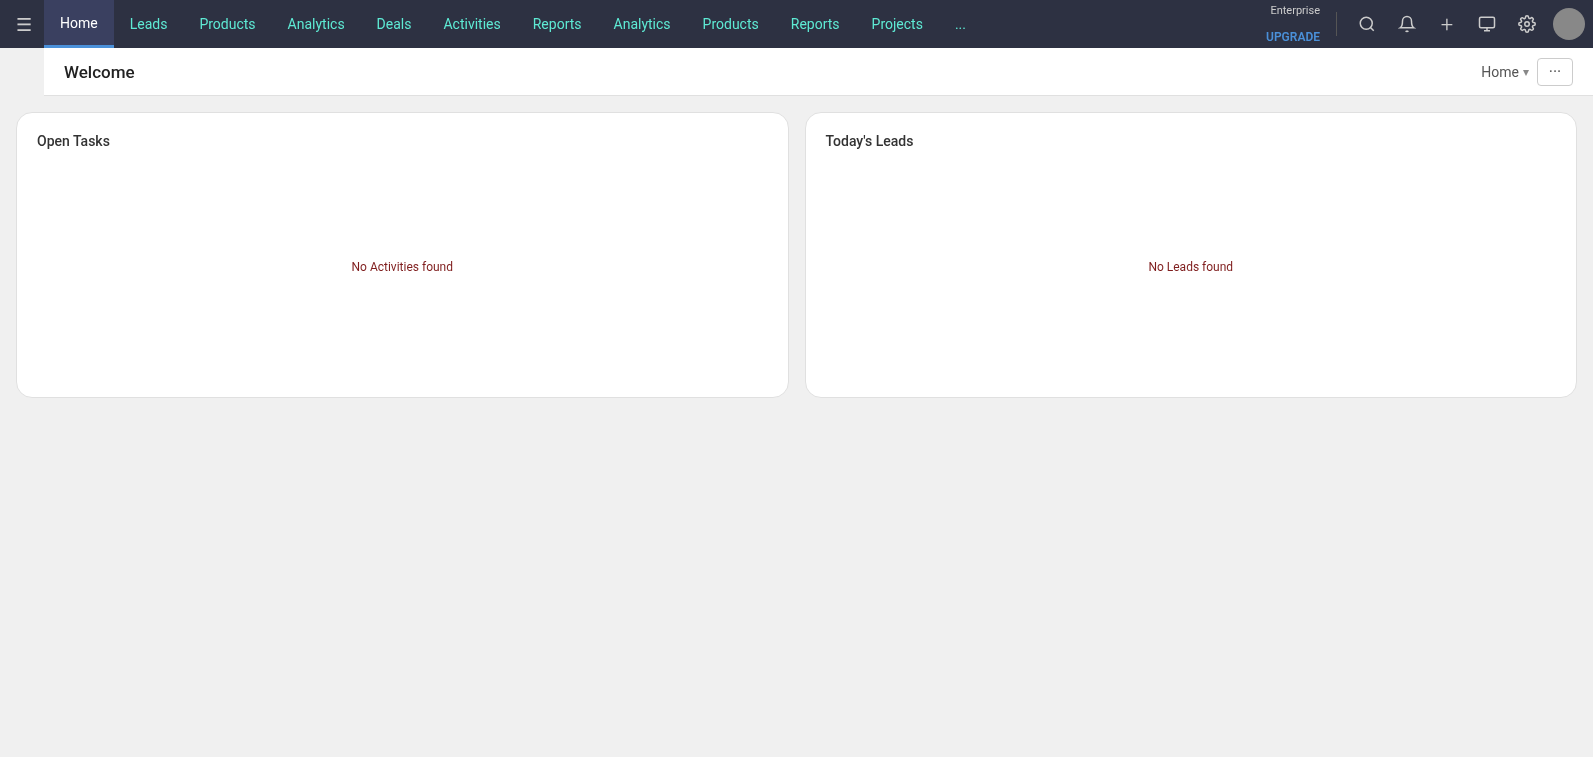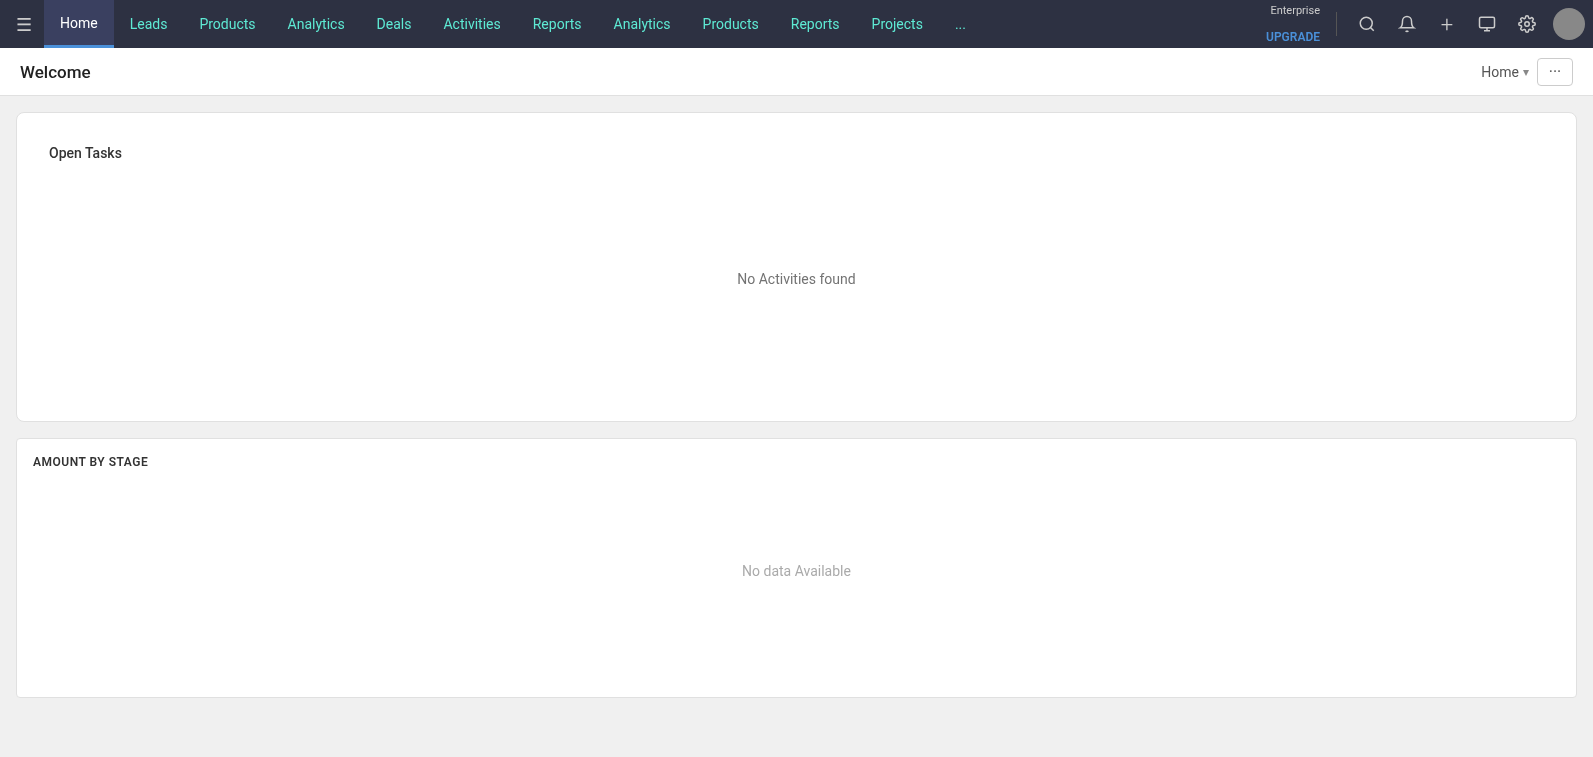--- a/index.html
+++ b/index.html
@@ -64,20 +64,21 @@
 
     
     .subheader {
       background: #fff;
       height: 48px;
       display: flex;
       align-items: center;
       padding: 0 20px;
       border-bottom: 1px solid #e0e0e0;
       justify-content: space-between;
+      margin-left: 44px;
     }
     .subheader-title {
       font-size: 17px;
       font-weight: 500;
       color: #222;
     }
     .subheader-right {
       display: flex; align-items: center; gap: 8px;
     }
     .breadcrumb-home {
@@ -100,37 +101,37 @@
       background: #f0f0f0;
     }
     .top-panels {
       display: flex;
       gap: 16px;
       margin-bottom: 16px;
     }
     .panel {
       background: #fff;
       border: 1px solid #e0e0e0;
-      border-radius: 8px;
+      border-radius: 16px;
       flex: 1;
-      padding: 32px;
+      padding: 20px;
     }
     .panel-title {
       font-size: 14px;
       font-weight: 500;
       color: #333;
       margin-bottom: 8px;
     }
     .panel-empty {
       display: flex;
       align-items: center;
       justify-content: center;
       height: 220px;
-      color: #737373;
-      font-size: 14px;
+      color: #7f1d1d;
+      font-size: 12px;
       text-align: center;
     }
     .bottom-panel {
       background: #fff;
       border: 1px solid #e0e0e0;
       border-radius: 4px;
       padding: 16px;
       min-height: 260px;
     }
     .bottom-panel-title {
@@ -244,21 +245,21 @@
 <div class="main-content">
   <div class="top-panels">
 
     <div class="panel">
       <div class="panel-title">Open Tasks</div>
       <div class="panel-empty">
         <span>No Activities found</span>
       </div>
     </div>
 
-  </div>
-
-  <div class="bottom-panel">
-    <div class="bottom-panel-title">AMOUNT BY STAGE</div>
-    <div class="no-data">
-      <span>No data Available</span>
-    </div>
-  </div>
+    <div class="panel">
+      <div class="panel-title">Today's Leads</div>
+      <div class="panel-empty">
+        <span>No Leads found</span>
+      </div>
+    </div>
+  </div>
+
 </div>
 
 </body></html>

